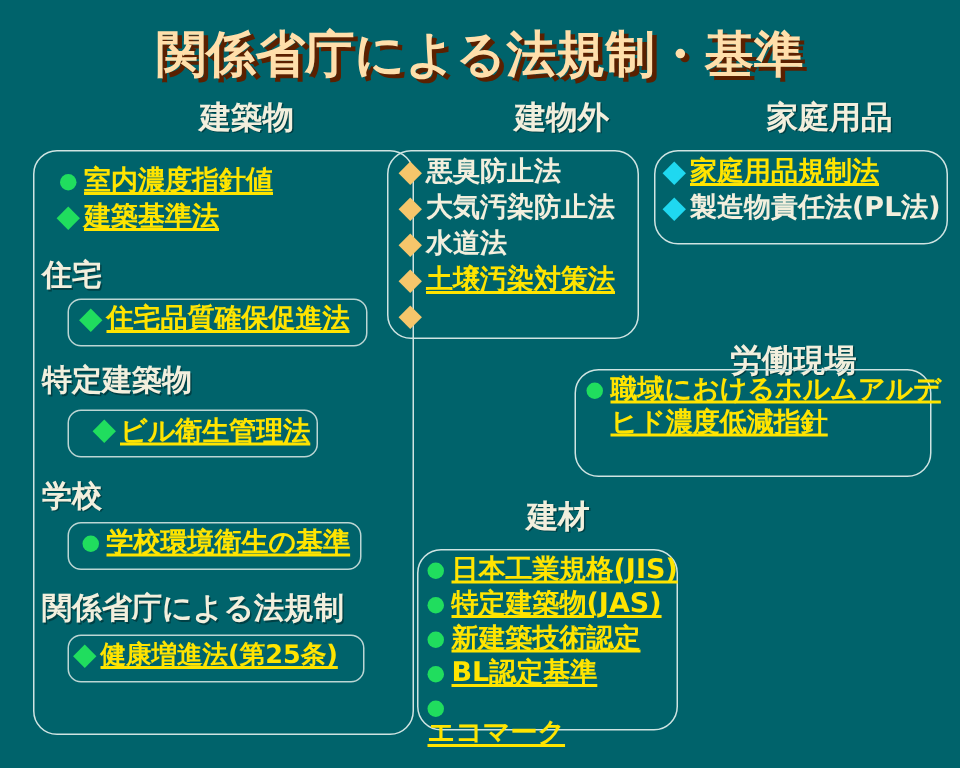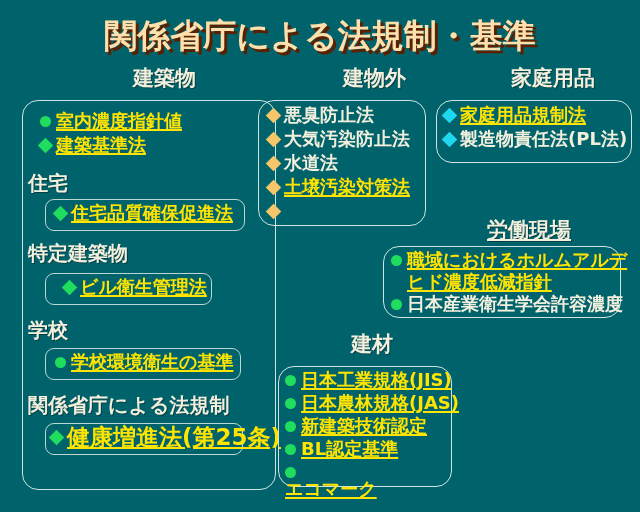--- a/index.html
+++ b/index.html
@@ -109,21 +109,21 @@
   .t-yellow {
     color: #ffe400;
     text-decoration: underline;
     text-decoration-thickness: 2px;
     text-underline-offset: 2px;
   }
   .t-white {
     color: #f2efdd;
   }
   .tight {
-    font-size: 23px;
+    font-size: 17px;
     text-align: center;
   }
 
   
   .legend {
     position: absolute;
     left: 505px;
     top: 420px;
   }
   .legend .row2 {
@@ -216,47 +216,43 @@
 
   <div class="row" style="left:444px; top:104px;">
     <span class="bullet diamond c-cyan"></span>
     <span class="itemtext t-yellow">家庭用品規制法</span>
   </div>
   <div class="row" style="left:444px; top:128px;">
     <span class="bullet diamond c-cyan"></span>
     <span class="itemtext t-white">製造物責任法(PL法)</span>
   </div>
 
-  <div class="heading" style="left:446px; top:216px;text-decoration:underline;">労働現場</div>
+  <div class="heading" style="left:446px; top:226px;">労働現場</div>
 
   <div class="box" style="left:383px; top:246px; width:238px; height:72px;"></div>
 
   <div class="row" style="left:391px; top:249px;">
     <span class="bullet dot c-green"></span>
     <span style="display:inline-block;">
       <span class="itemtext t-yellow" style="display:block;">職域におけるホルムアルデ</span>
       <span class="itemtext t-yellow" style="display:block;">ヒド濃度低減指針</span>
     </span>
   </div>
-  <div class="row" style="left:391px; top:293px;">
-    <span class="bullet dot c-green"></span>
-    <span class="itemtext t-white">日本産業衛生学会許容濃度</span>
-  </div>
 
   <div class="heading" style="left:310px; top:330px;">建材</div>
 
   <div class="box" style="left:278px; top:366px; width:174px; height:121px;"></div>
 
   <div class="row" style="left:285px; top:369px;">
     <span class="bullet dot c-green"></span>
     <span class="itemtext t-yellow">日本工業規格(JIS)</span>
   </div>
   <div class="row" style="left:285px; top:392px;">
     <span class="bullet dot c-green"></span>
-    <span class="itemtext t-yellow">日本農林規格(JAS)</span>
+    <span class="itemtext t-yellow">特定建築物(JAS)</span>
   </div>
   <div class="row" style="left:285px; top:415px;">
     <span class="bullet dot c-green"></span>
     <span class="itemtext t-yellow">新建築技術認定</span>
   </div>
   <div class="row" style="left:285px; top:438px;">
     <span class="bullet dot c-green"></span>
     <span class="itemtext t-yellow">BL認定基準</span>
   </div>
   <div class="row" style="left:285px; top:461px;flex-direction:column;">

